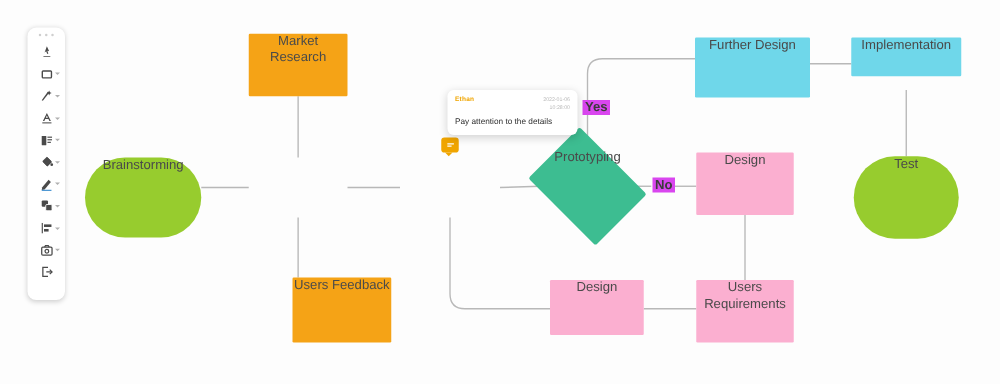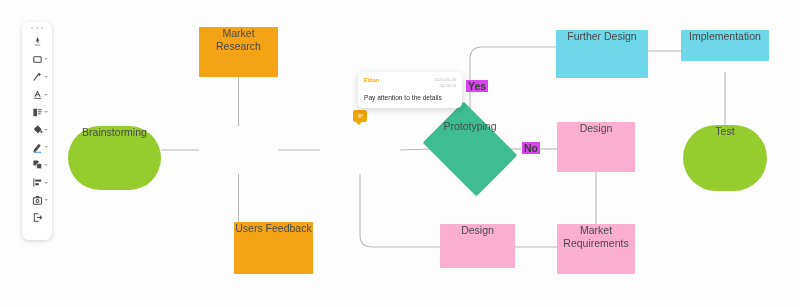--- a/index.html
+++ b/index.html
@@ -298,21 +298,21 @@
 
   <div class="node pill" style="left:683px;top:125px;width:84px;height:66px;background:#97CC2E;">
     <span>Test</span>
   </div>
 
   <div class="node rect" style="left:557px;top:122px;width:78px;height:50px;background:#FBAFD0;">
     <span>Design</span>
   </div>
 
   <div class="node rect" style="left:557px;top:224px;width:78px;height:50px;background:#FBAFD0;">
-    <span>Market Requirements</span>
+    <span>Users Requirements</span>
   </div>
 
   <div class="node rect" style="left:440px;top:224px;width:75px;height:44px;background:#FBAFD0;">
     <span>Design</span>
   </div>
 
   <div class="edge-label" style="left:466px;top:80px;">Yes</div>
   <div class="edge-label" style="left:522px;top:142px;">No</div>
 
   <div id="comment-popup" style="left:358px;top:72px;">

